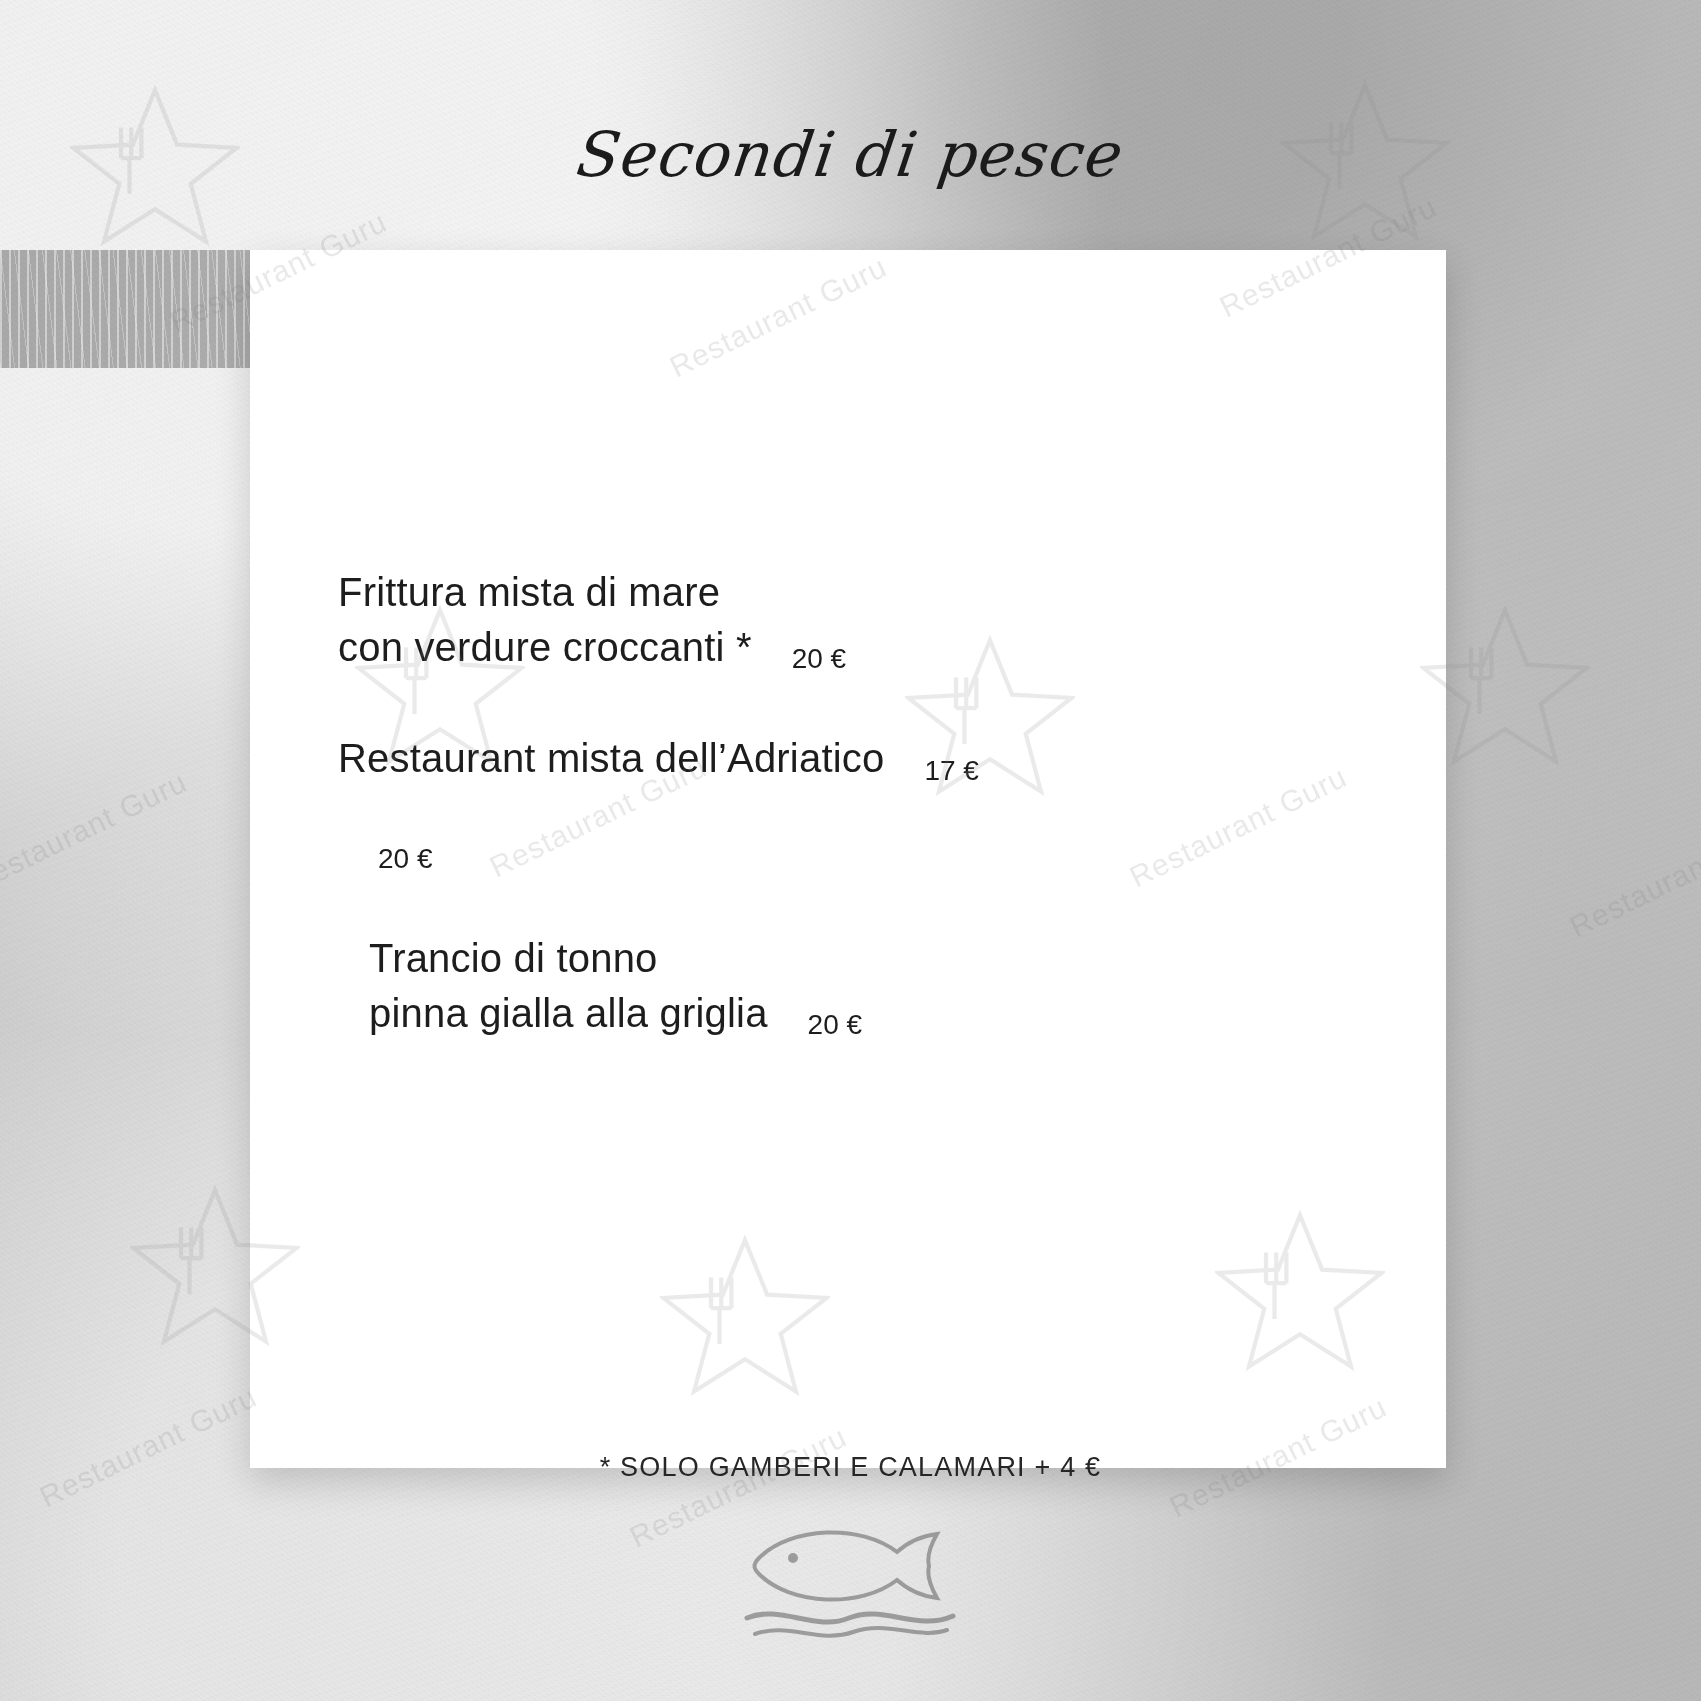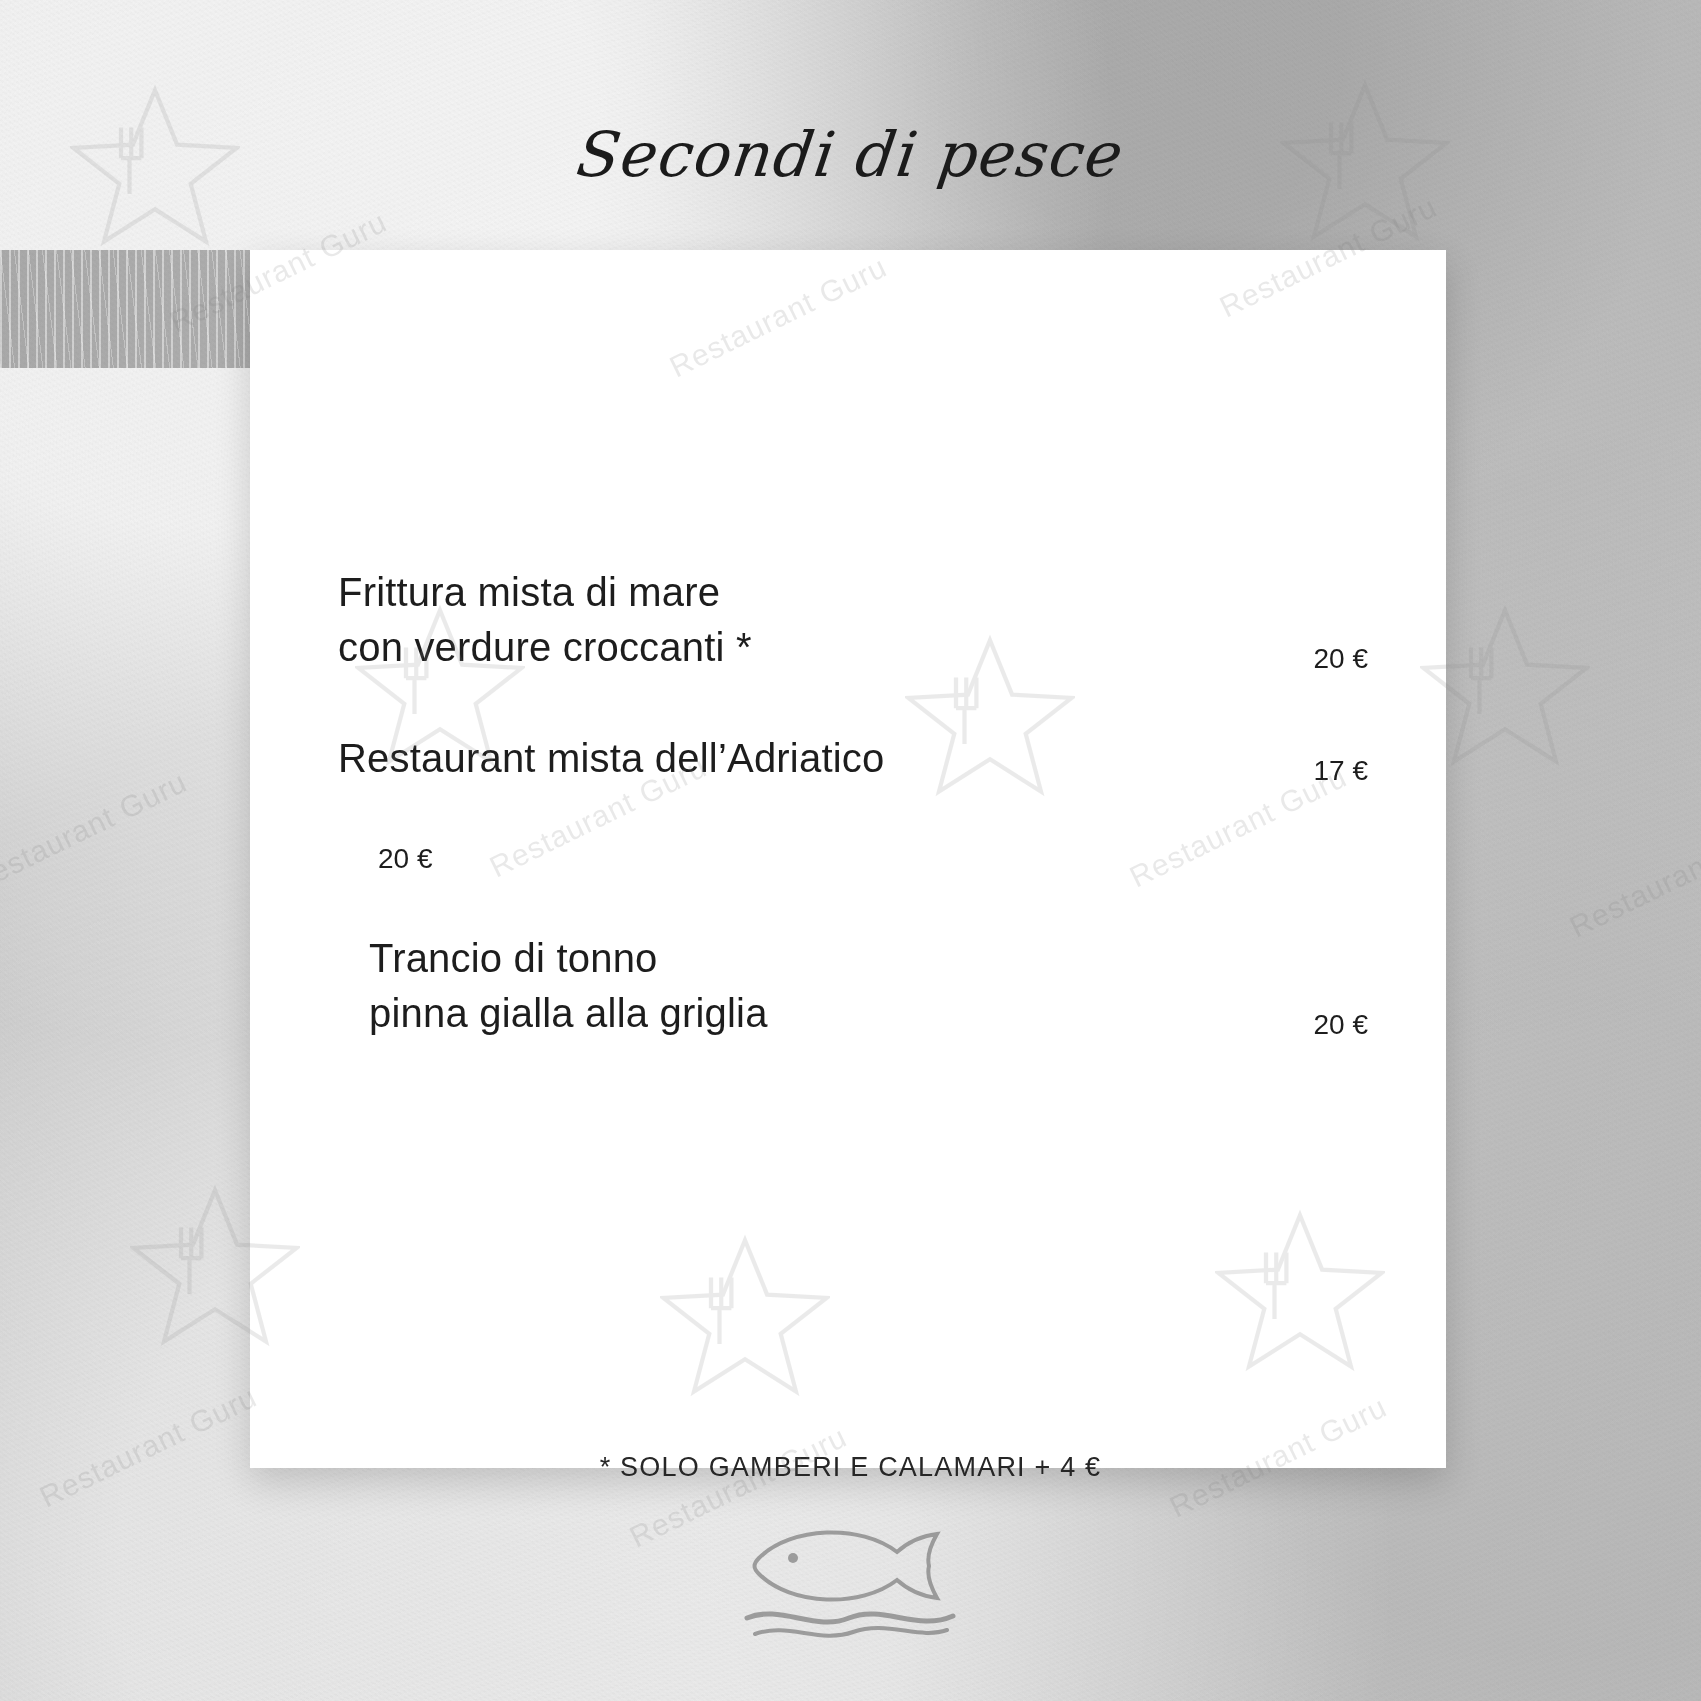--- a/index.html
+++ b/index.html
@@ -110,21 +110,21 @@
   
   .menu {
     position: absolute;
     left: 338px;
     top: 565px;
     width: 1030px;
   }
   .menu-item {
     display: flex;
     align-items: flex-end;
-    justify-content: space-between;
+    justify-content: flex-start;
     margin-bottom: 56px;
   }
   .menu-item:last-child { margin-bottom: 0; margin-left: 31px; }
   .dish-name {
     font-size: 40px;
     line-height: 1.38;
     color: #1d1d1d;
     font-weight: 400;
     white-space: pre-line;
     letter-spacing: .2px;

